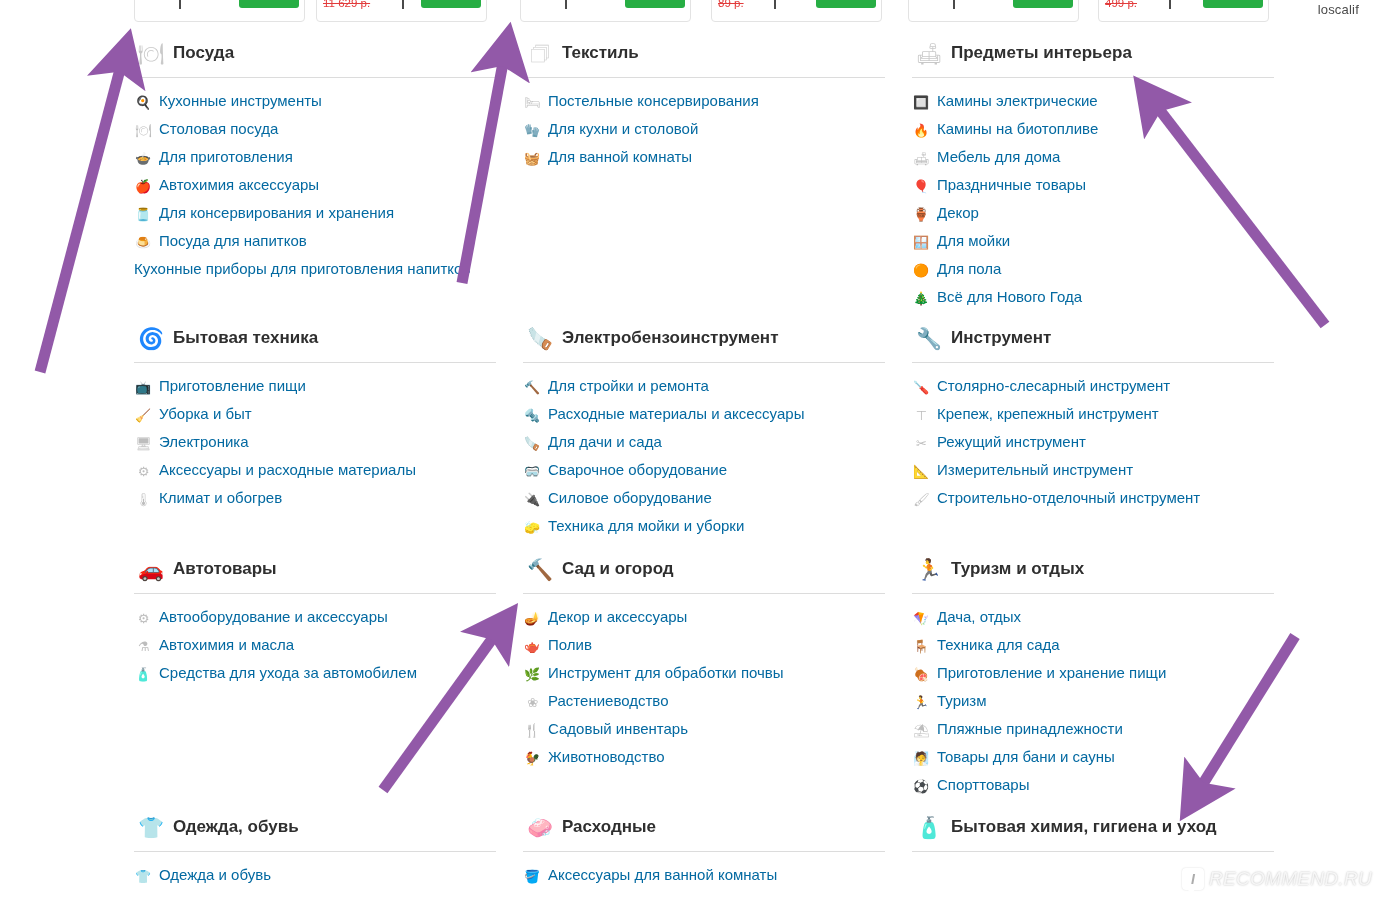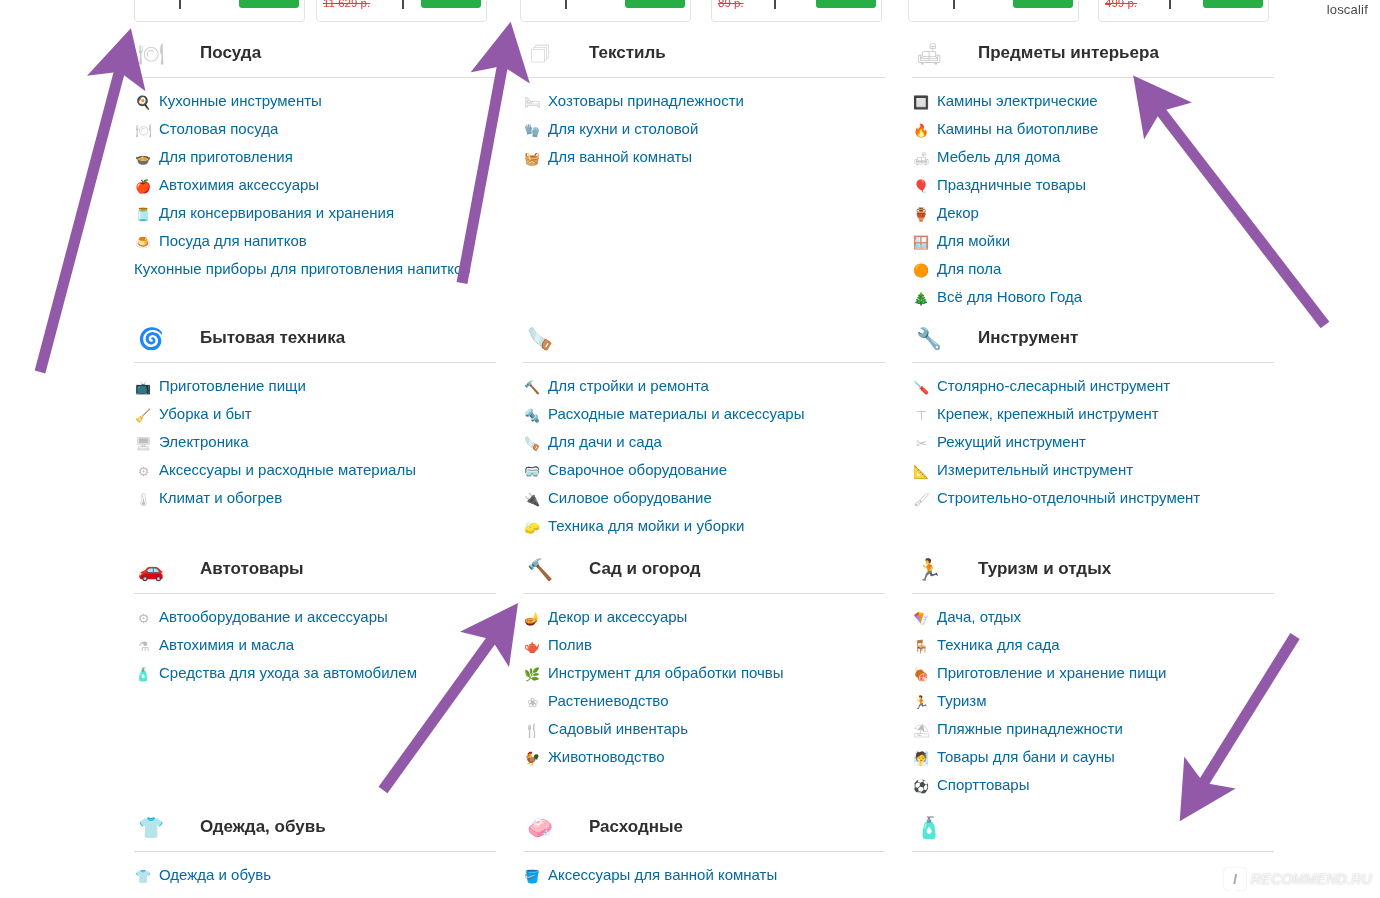--- a/index.html
+++ b/index.html
@@ -56,21 +56,21 @@
     bottom: 12px;
     width: 2px;
     height: 11px;
     background: #4a4a4a;
   }
 
   
   .nickname {
     position: absolute;
     top: 2px;
-    right: 12px;
+    right: 21px;
     font-size: 13px;
     color: #4a4a4a;
     letter-spacing: .2px;
   }
 
   
   .catalog {
     position: absolute;
     top: 34px;
     left: 134px;
@@ -99,21 +99,21 @@
     min-width: 34px;
     height: 32px;
     display: flex;
     align-items: center;
     justify-content: center;
     color: #c9c9c9;
     font-size: 21px;
     line-height: 1;
   }
   .sec-title {
-    margin-left: 32px;
+    margin-left: 5px;
     font-size: 17px;
     font-weight: bold;
     color: #2f2f2f;
     line-height: 1.45;
   }
 
   .sec-list {
     list-style: none;
     margin: 0;
     padding: 14px 0 0 0;
@@ -179,21 +179,21 @@
   }
   .site-wm .bubble::after {
     content: "";
     position: absolute;
     left: 5px; bottom: -4px;
     border-left: 5px solid transparent;
     border-right: 3px solid transparent;
     border-top: 5px solid #ffffff;
   }
   .site-wm .wmtext {
-    font-size: 14px;
+    font-size: 19px;
     font-weight: normal;
     font-style: italic;
     color: #f2f2f2;
     text-shadow: 0 0 2px rgba(120,120,120,.85);
     letter-spacing: .3px;
   }
 </style>
 </head>
 <body>
 
@@ -331,35 +331,36 @@
       </div>
     <div class="col col-2" style="position: absolute; height: 870px;">
         <div class="section" style="position: absolute; top: 0px; width: 362px;">
           <div class="sec-head">
             <span class="sec-ico">🗇</span>
             <span class="sec-title">Текстиль</span>
           </div>
           <ul class="sec-list">
             <li>
               <span class="li-ico">🛏</span>
-              <span class="li-text">Хозтовары принадлежности</span>
+              <span class="li-text">Постельные консервирования</span>
             </li>
             <li>
               <span class="li-ico">🧤</span>
               <span class="li-text">Для кухни и столовой</span>
             </li>
             <li>
               <span class="li-ico">🧺</span>
               <span class="li-text">Для ванной комнаты</span>
             </li>
           </ul>
         </div>
         <div class="section" style="position: absolute; top: 285px; width: 362px;">
           <div class="sec-head">
             <span class="sec-ico">🪚</span>
+            <span class="sec-title">Электробензоинструмент</span>
           </div>
           <ul class="sec-list">
             <li>
               <span class="li-ico">🔨</span>
               <span class="li-text">Для стройки и ремонта</span>
             </li>
             <li>
               <span class="li-ico">🔩</span>
               <span class="li-text">Расходные материалы и аксессуары</span>
             </li>
@@ -527,20 +528,21 @@
             </li>
             <li>
               <span class="li-ico">⚽</span>
               <span class="li-text">Спорттовары</span>
             </li>
           </ul>
         </div>
         <div class="section" style="position: absolute; top: 774px; width: 362px;">
           <div class="sec-head">
             <span class="sec-ico">🧴</span>
+            <span class="sec-title">Бытовая химия, гигиена и уход</span>
           </div>
           <ul class="sec-list"></ul>
         </div>
       </div>
   </div>
 
   <svg class="arrows" viewBox="0 0 1380 898" xmlns="http://www.w3.org/2000/svg">
     <defs>
       <marker id="ah" markerWidth="5.5" markerHeight="5.5" refX="2.4" refY="2.75" orient="auto" markerUnits="strokeWidth">
         <path d="M0,0 L5.2,2.75 L0,5.5 L1.1,2.75 Z" fill="#9259a8"></path>

